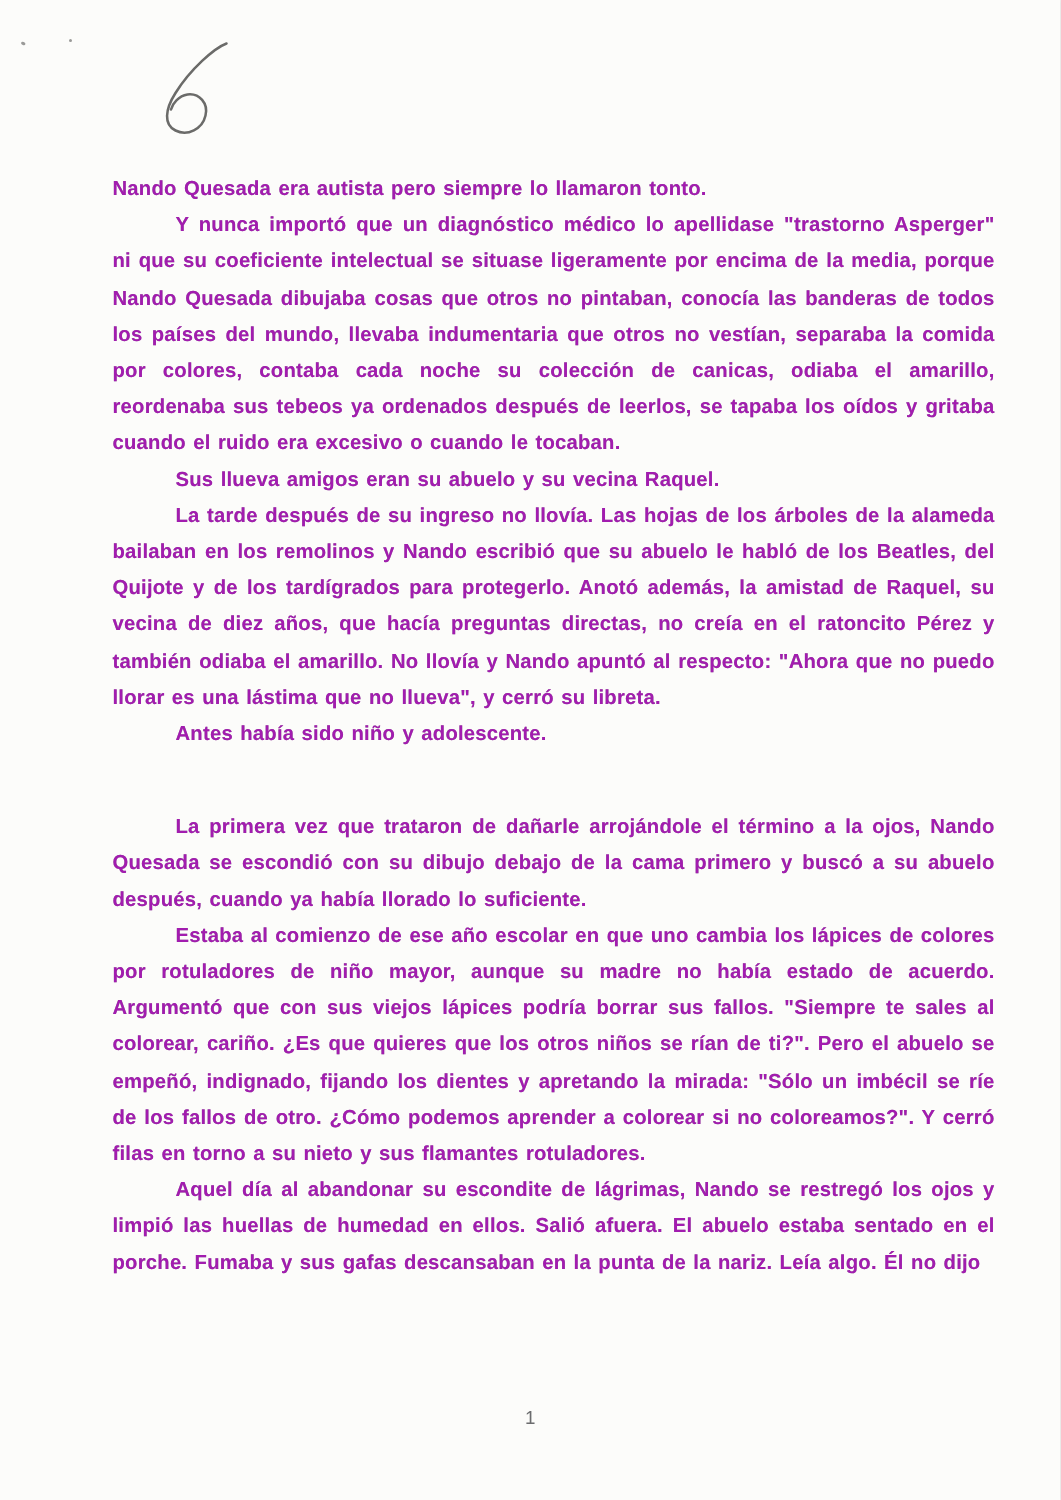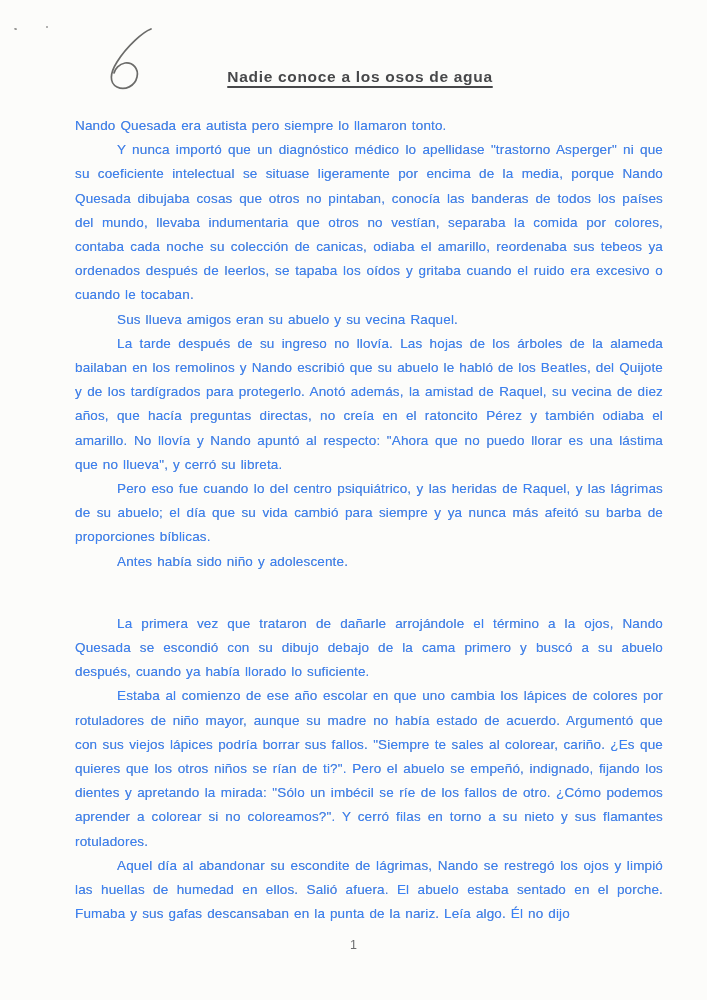--- a/index.html
+++ b/index.html
@@ -63,23 +63,24 @@
   
   .doc-body {
     position: absolute;
     left: 75px;
     top: 114px;
     width: 588px;
     font-size: 13.5px;
     line-height: 24.2px;
     letter-spacing: 0.15px;
     word-spacing: 1px;
-    color: #3b82f6;
+    color: #a21caf;
     text-align: justify;
     text-shadow: 0 0 0.4px rgba(91,92,94,0.55);
+    font-weight: bold;
   }
   .doc-body p { margin: 0; }
   .doc-body p.indent { text-indent: 42px; }
   .doc-body p.break-after { margin-bottom: 38px; }
 
   
   .page-num {
     position: absolute;
     left: 0;
     width: 707px;
@@ -97,28 +98,26 @@
   <span class="speck s1"></span>
   <span class="speck s2"></span>
 
   <div class="handwritten">
     <svg viewBox="0 0 52 66" xmlns="http://www.w3.org/2000/svg">
       <path d="M48,3 C40,6 24,20 14,36 C7,47 6,57 14,61 C22,65 32,60 34,51 C36,43 30,36 22,37 C16,38 12,43 11,47" fill="none" stroke="#6b6b69" stroke-width="1.7" stroke-linecap="round"></path>
     </svg>
     <span class="sr-only">6</span>
   </div>
 
-  <h1 class="doc-title">Nadie conoce a los osos de agua</h1>
 
   <div class="doc-body">
       <p class="">Nando Quesada era autista pero siempre lo llamaron tonto.</p>
       <p class="indent">Y nunca importó que un diagnóstico médico lo apellidase "trastorno Asperger" ni que su coeficiente intelectual se situase ligeramente por encima de la media, porque Nando Quesada dibujaba cosas que otros no pintaban, conocía las banderas de todos los países del mundo, llevaba indumentaria que otros no vestían, separaba la comida por colores, contaba cada noche su colección de canicas, odiaba el amarillo, reordenaba sus tebeos ya ordenados después de leerlos, se tapaba los oídos y gritaba cuando el ruido era excesivo o cuando le tocaban.</p>
       <p class="indent">Sus llueva amigos eran su abuelo y su vecina Raquel.</p>
       <p class="indent">La tarde después de su ingreso no llovía. Las hojas de los árboles de la alameda bailaban en los remolinos y Nando escribió que su abuelo le habló de los Beatles, del Quijote y de los tardígrados para protegerlo. Anotó además, la amistad de Raquel, su vecina de diez años, que hacía preguntas directas, no creía en el ratoncito Pérez y también odiaba el amarillo. No llovía y Nando apuntó al respecto: "Ahora que no puedo llorar es una lástima que no llueva", y cerró su libreta.</p>
-      <p class="indent">Pero eso fue cuando lo del centro psiquiátrico, y las heridas de Raquel, y las lágrimas de su abuelo; el día que su vida cambió para siempre y ya nunca más afeitó su barba de proporciones bíblicas.</p>
       <p class="indent break-after">Antes había sido niño y adolescente.</p>
       <p class="indent">La primera vez que trataron de dañarle arrojándole el término a la ojos, Nando Quesada se escondió con su dibujo debajo de la cama primero y buscó a su abuelo después, cuando ya había llorado lo suficiente.</p>
       <p class="indent">Estaba al comienzo de ese año escolar en que uno cambia los lápices de colores por rotuladores de niño mayor, aunque su madre no había estado de acuerdo. Argumentó que con sus viejos lápices podría borrar sus fallos. "Siempre te sales al colorear, cariño. ¿Es que quieres que los otros niños se rían de ti?". Pero el abuelo se empeñó, indignado, fijando los dientes y apretando la mirada: "Sólo un imbécil se ríe de los fallos de otro. ¿Cómo podemos aprender a colorear si no coloreamos?". Y cerró filas en torno a su nieto y sus flamantes rotuladores.</p>
       <p class="indent">Aquel día al abandonar su escondite de lágrimas, Nando se restregó los ojos y limpió las huellas de humedad en ellos. Salió afuera. El abuelo estaba sentado en el porche. Fumaba y sus gafas descansaban en la punta de la nariz. Leía algo. Él no dijo</p>
     </div>
 
   <div class="page-num">1</div>
 
 </div>
 

